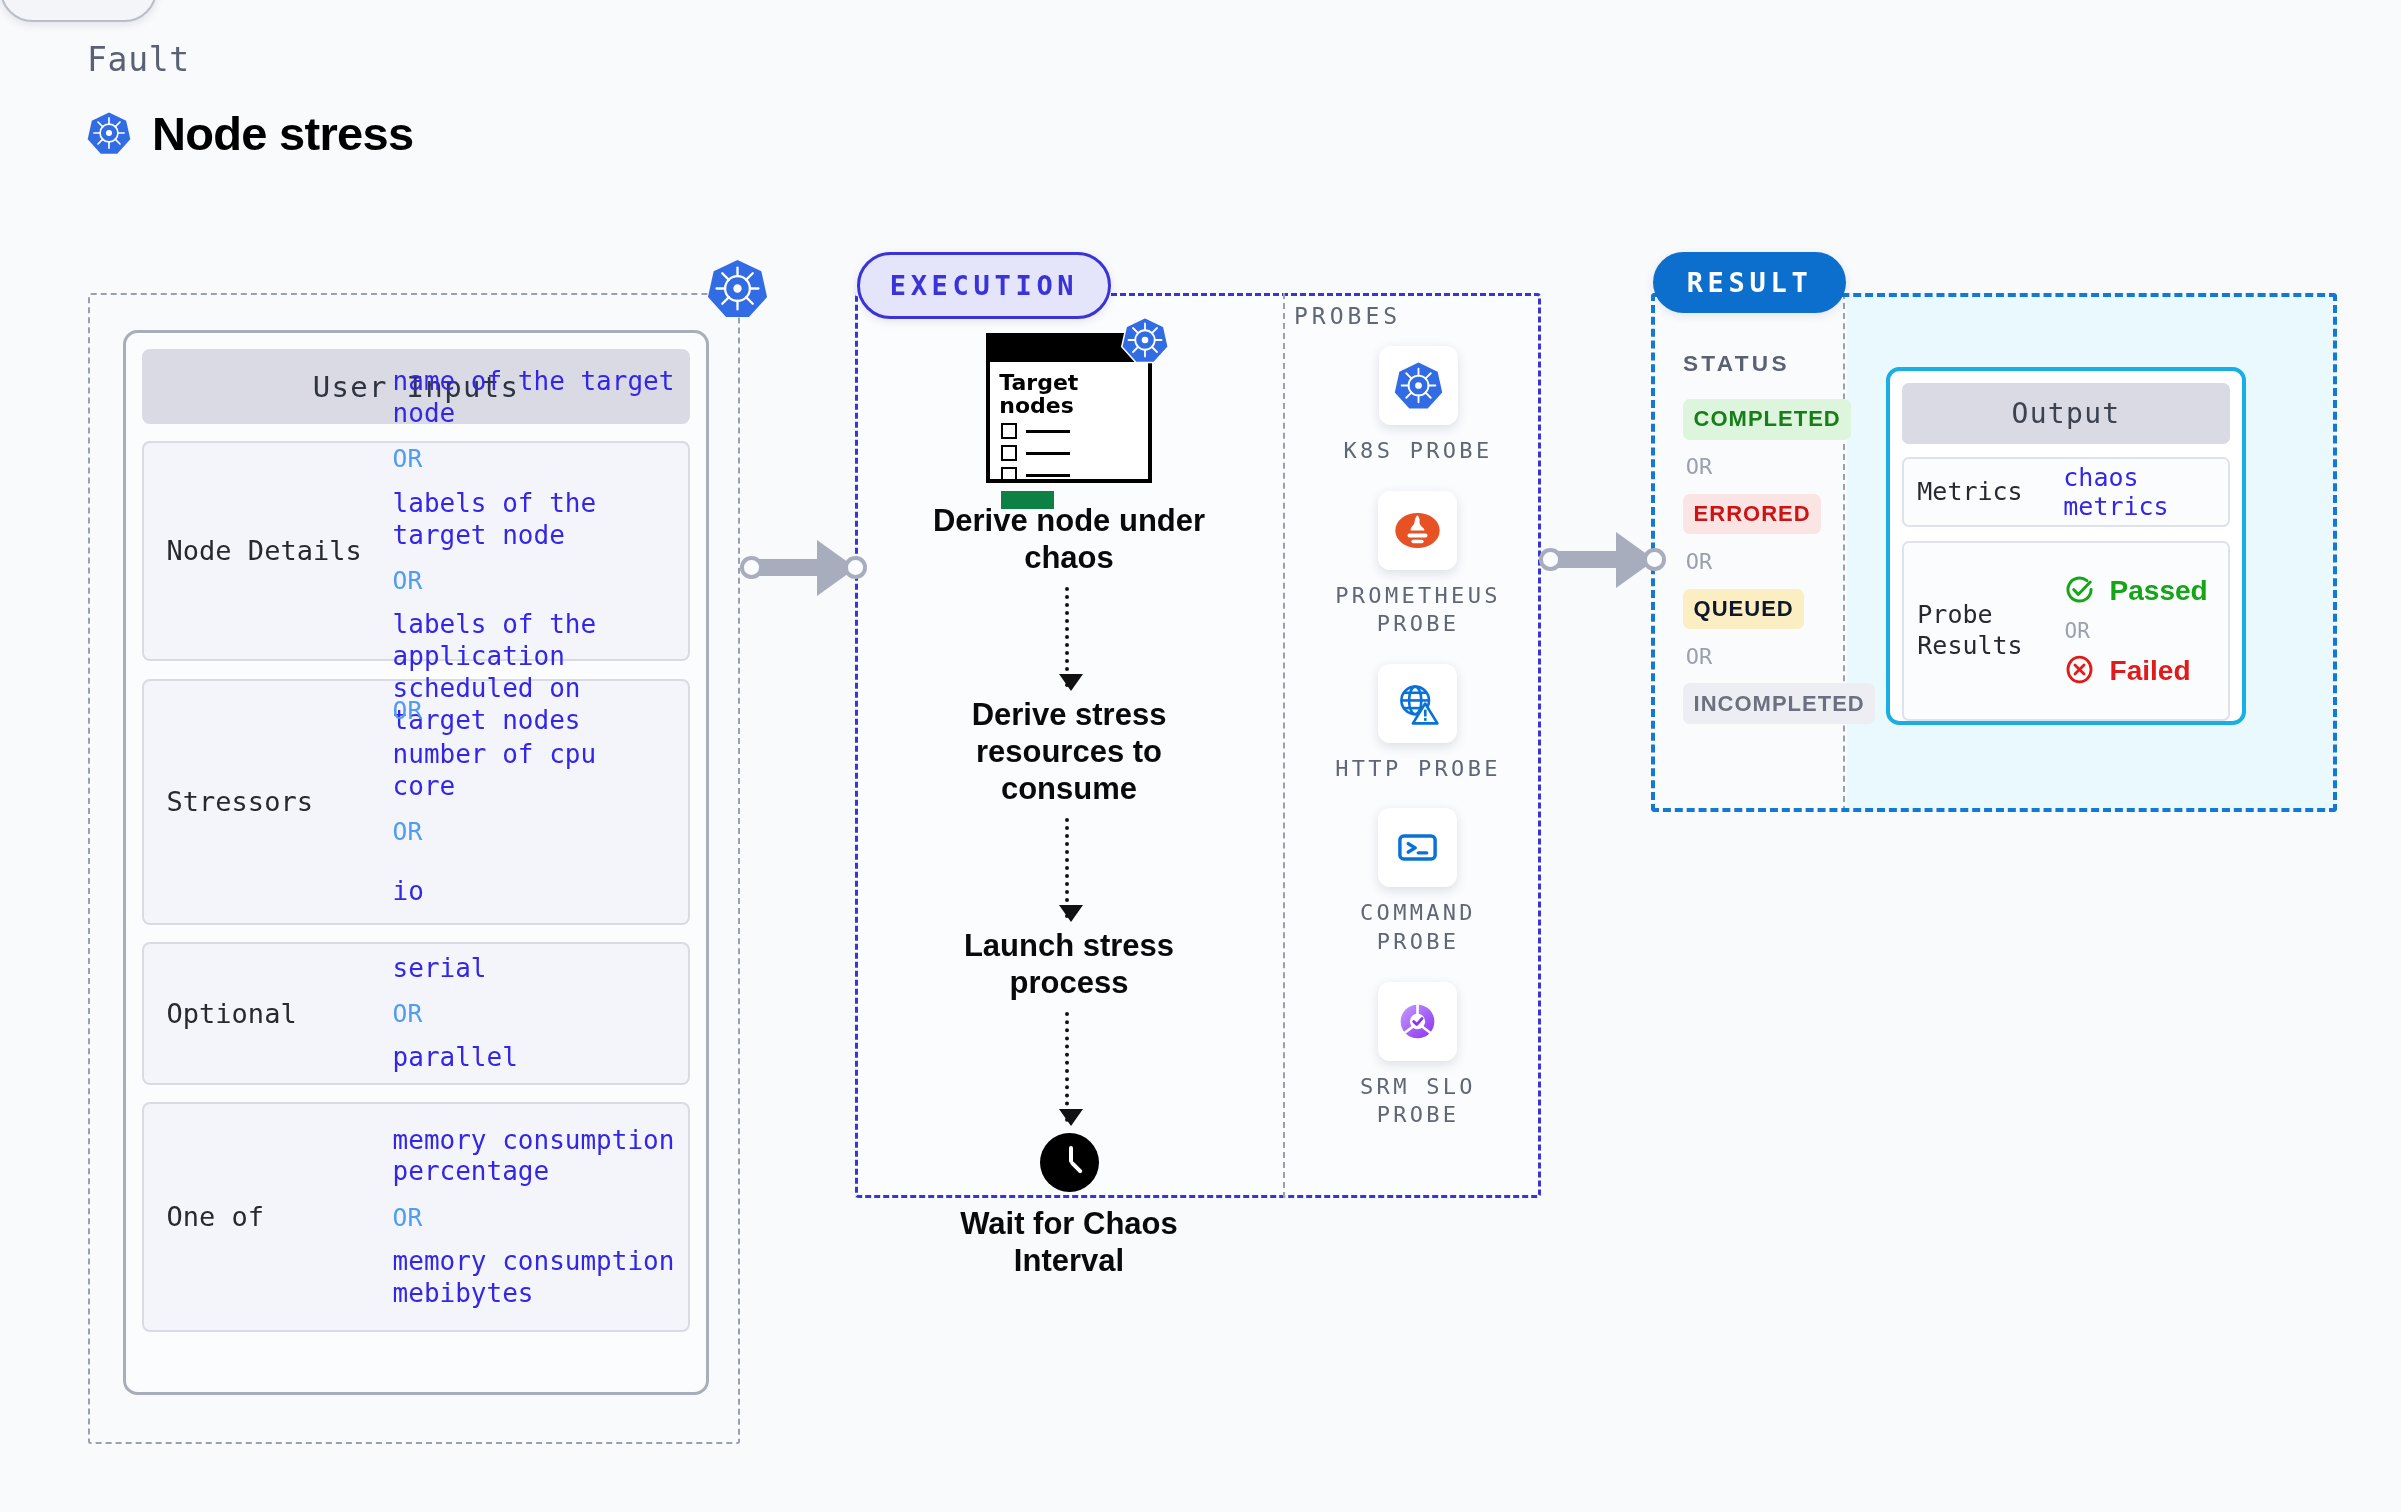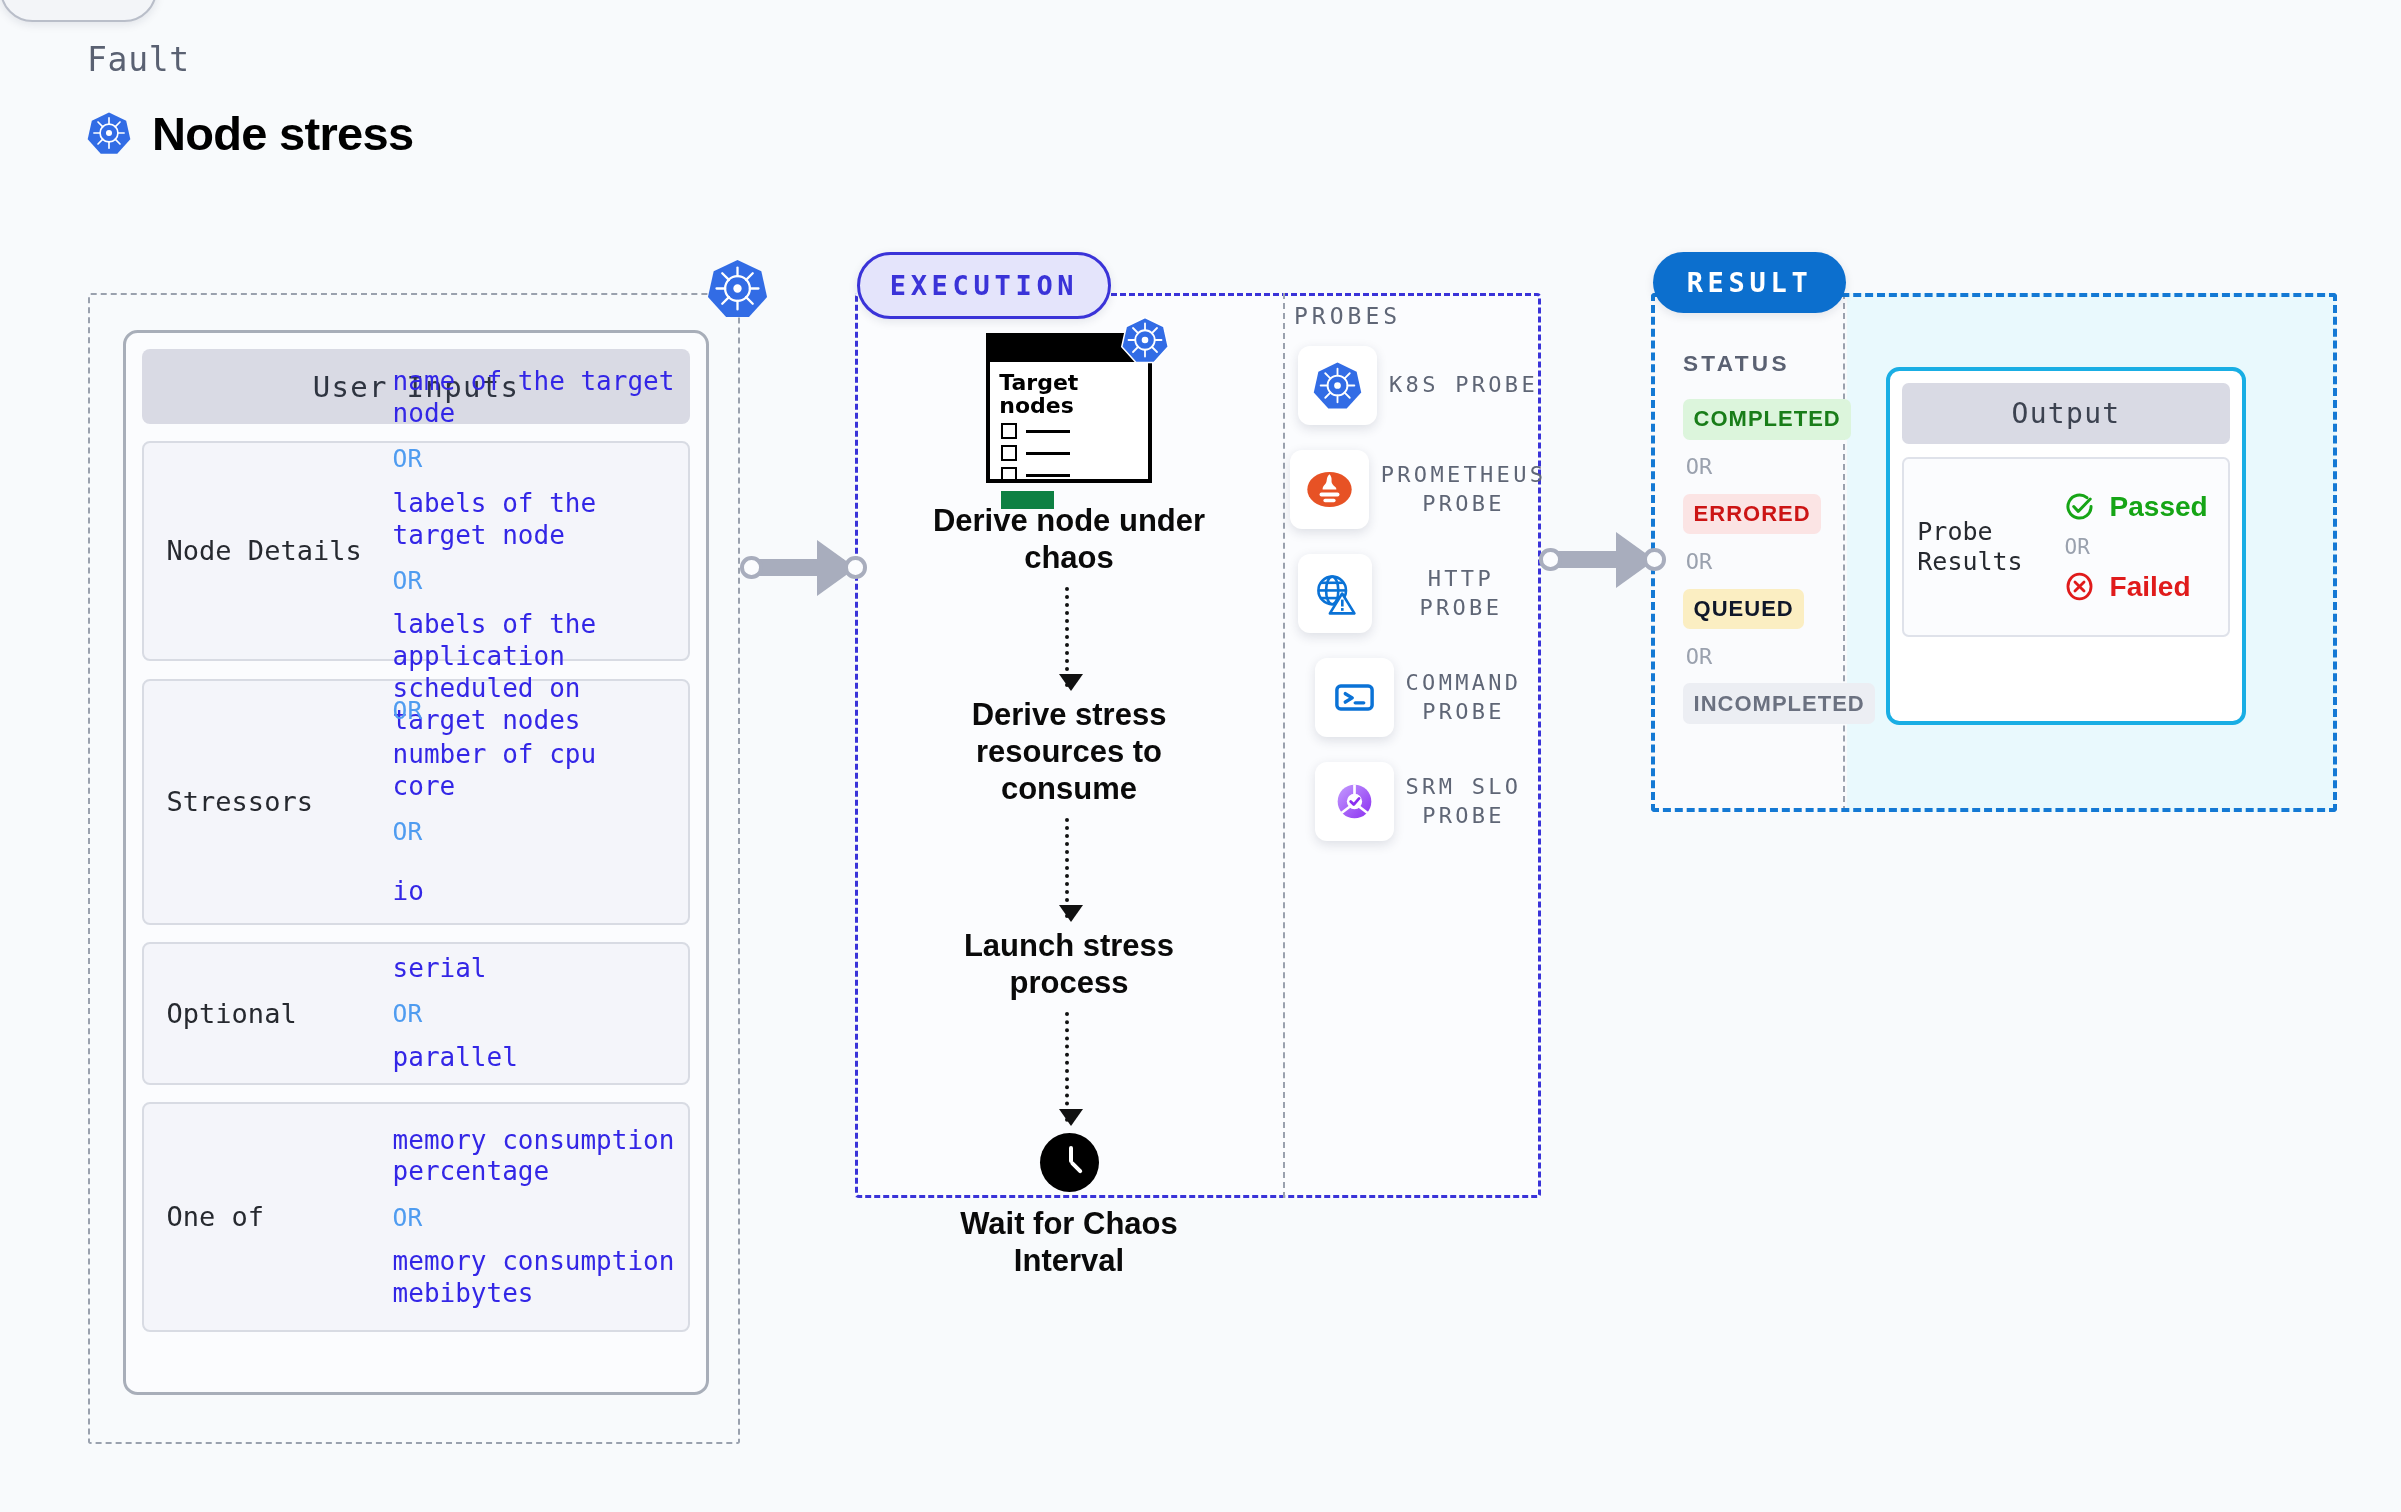--- a/index.html
+++ b/index.html
@@ -93,21 +93,21 @@
 
   #clock{width:59px;height:59px;border-radius:50%;background:#000;position:relative;margin-bottom:14.6px;}
   #clock:before{content:"";position:absolute;left:29px;top:13.3px;width:4px;height:17.3px;
     background:#fff;border-radius:2px;}
   #clock:after{content:"";position:absolute;left:29px;top:29px;width:4px;height:14.6px;
     background:#fff;border-radius:2px;transform-origin:top center;transform:rotate(-45deg);}
 
   
   #probes-col{position:absolute;left:1298px;top:346px;width:240px;
     display:flex;flex-direction:column;align-items:center;gap:25px;}
-  .probe{display:flex;flex-direction:row;align-items:center;gap:12px;}
+  .probe{display:flex;flex-direction:column;align-items:center;gap:12px;}
   .probe-tile{width:79px;height:79px;background:#fff;border-radius:12px;
     box-shadow:0 3.3px 10.6px rgba(30,40,70,.13);
     display:flex;align-items:center;justify-content:center;}
   .probe-name{font-size:22px;color:#5f6676;letter-spacing:3.3px;text-align:center;line-height:1.3;
     font-family:"DejaVu Sans Mono","Liberation Mono",monospace;}
 
   
   #result-dashed{position:absolute;left:1651px;top:293px;width:686px;height:519px;
     border:4px dashed #1479d4;border-radius:4px;box-sizing:border-box;}
   #result-status-col{position:absolute;left:1651px;top:293px;width:194px;height:519px;
@@ -426,20 +426,24 @@
   <span class="status-badge" id="sb1" style="background: rgb(251, 228, 228); color: rgb(204, 20, 20);">ERRORED</span>
   <span class="status-or">OR</span>
   <span class="status-badge" id="sb2" style="background: rgb(251, 238, 194); color: #0f172a;">QUEUED</span>
   <span class="status-or">OR</span>
   <span class="status-badge" id="sb3" style="background: rgb(236, 238, 243); color: rgb(107, 113, 128);">INCOMPLETED</span>
 </div>
 
 <div id="output-card">
   <div id="output-header" class="mono">Output</div>
 
+  <div class="out-group" style="height:70px;">
+    <div class="out-key">Metrics</div>
+    <div class="out-val-mono">chaos metrics</div>
+  </div>
 
   <div class="out-group" style="height:180px;">
     <div class="out-key" style="white-space:pre-line">Probe
 Results</div>
     <div style="display:flex;flex-direction:column;">
       <div class="res-line">
         <span>
           <svg width="33" height="33" viewBox="0 0 40 40">
             <path d="M34 20a14 14 0 1 1-5-10.7" fill="none" stroke="#16a516" stroke-width="3.6" stroke-linecap="round"></path>
             <polyline points="13,20 18.5,26 33,11" fill="none" stroke="#16a516" stroke-width="3.6" stroke-linecap="round" stroke-linejoin="round"></polyline>

